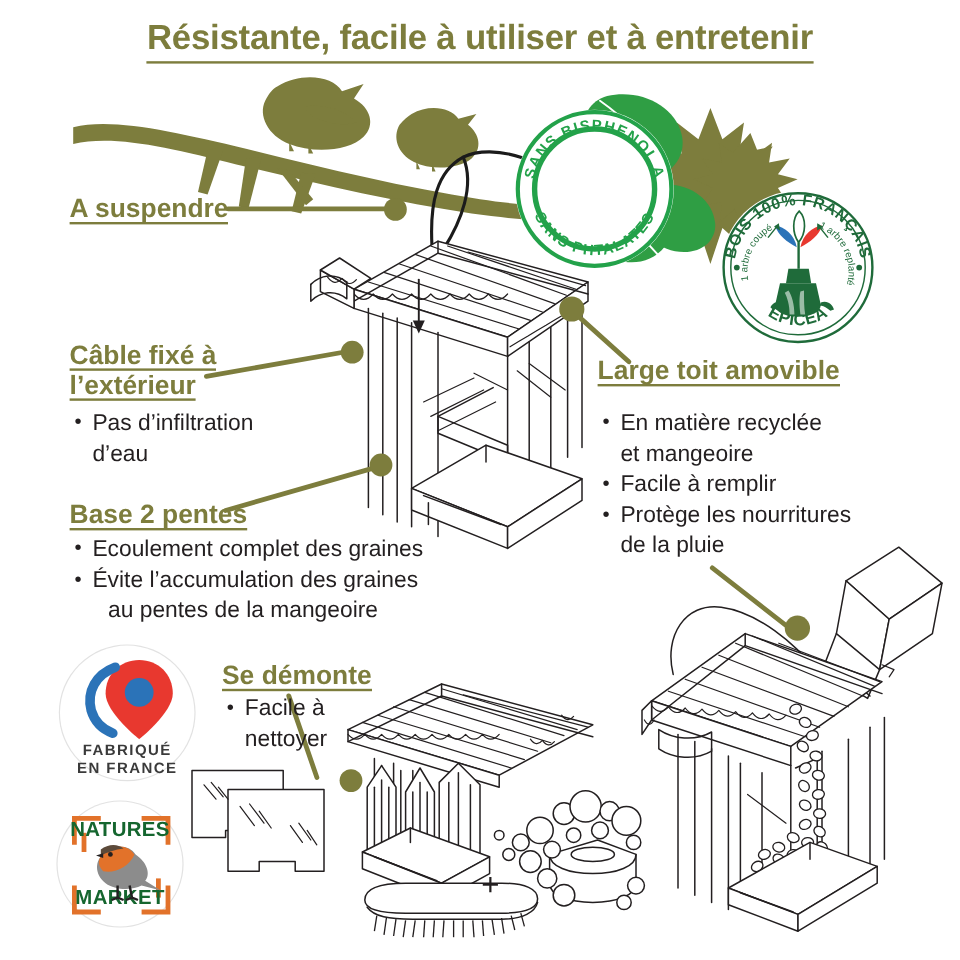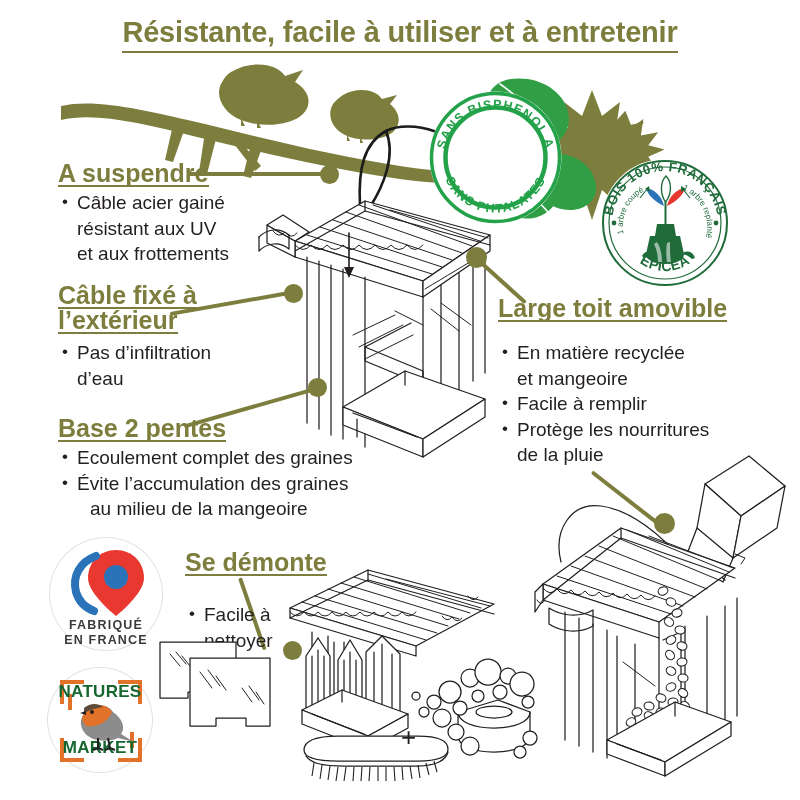--- a/index.html
+++ b/index.html
@@ -21,21 +21,21 @@
     letter-spacing:-.2px;
   }
   .title span{
     display:inline-block;
     border-bottom:2.5px solid #7d7d3d;
     padding-bottom:2px;
   }
 
   .head{
     position:absolute;
-    font-size:25px;font-weight:bold;color:#7d7d3d;
+    font-size:22px;font-weight:bold;color:#7d7d3d;
     line-height:21px;
     white-space:nowrap;
   }
   .head u{text-decoration:none;border-bottom:2px solid #7d7d3d;padding-bottom:1px;display:inline-block;}
 
   .bullets{
     position:absolute;
     font-size:19px;color:#231f20;
     line-height:25.5px;
   }
@@ -288,61 +288,56 @@
 
   <div class="lead" style="left:240px;top:576px;width:76px;transform:rotate(71deg);"></div>
   <div class="dot" style="left:283px;top:641px;width:19px;height:19px;"></div>
 
   <div class="lead" style="left:592px;top:470px;width:88px;transform:rotate(38deg);"></div>
   <div class="dot" style="left:654px;top:513px;width:21px;height:21px;"></div>
 
   <div class="head" style="left:58px;top:163px;">
     <u>A suspendre</u>
   </div>
-  <div class="bullets" style="left:60px;top:190px;">
-    <div class="li"><span>Câble acier gainé</span></div>
-    <div class="li nb"><span>résistant aux UV</span></div>
-    <div class="li nb"><span>et aux frottements</span></div>
-  </div>
 
   <div class="head" style="left:58px;top:285px;">
     <u>Câble fixé à</u>
   </div>
   <div class="head" style="left:58px;top:310px;">
     <u>l’extérieur</u>
   </div>
   <div class="bullets" style="left:60px;top:340px;">
     <div class="li"><span>Pas d’infiltration</span></div>
     <div class="li nb"><span>d’eau</span></div>
   </div>
 
   <div class="head" style="left:58px;top:418px;">
     <u>Base 2 pentes</u>
   </div>
   <div class="bullets" style="left:60px;top:445px;">
     <div class="li"><span>Ecoulement complet des graines</span></div>
     <div class="li"><span>Évite l’accumulation des graines</span></div>
-    <div class="li nb" style="padding-left:30px"><span>au milieu de la mangeoire</span></div>
+    <div class="li nb" style="padding-left:30px"><span>au pentes de la mangeoire</span></div>
   </div>
 
   <div class="head" style="left:498px;top:298px;">
     <u>Large toit amovible</u>
   </div>
   <div class="bullets" style="left:500px;top:340px;">
     <div class="li"><span>En matière recyclée</span></div>
     <div class="li nb"><span>et mangeoire</span></div>
     <div class="li"><span>Facile à remplir</span></div>
     <div class="li"><span>Protège les nourritures</span></div>
     <div class="li nb"><span>de la pluie</span></div>
   </div>
 
   <div class="head" style="left:185px;top:552px;">
     <u>Se démonte</u>
   </div>
-  <div class="bullets" style="left:187px;top:578px;margin-top:24px;">
+  <div class="bullets" style="left:187px;top:578px;">
     <div class="li"><span>Facile à</span></div>
     <div class="li nb"><span>nettoyer</span></div>
   </div>
 
   <svg class="badge" style="left:158px;top:630px;" width="122" height="105" viewBox="0 0 122 105">
     <path class="fillw" d="M2 12 L 78 12 L 78 68 L 58 68 L 58 62 L 30 62 L 30 68 L 2 68 Z"></path>
     <path class="fillw" d="M32 28 L 112 28 L 112 96 L 88 96 L 88 88 L 58 88 L 58 96 L 32 96 Z"></path>
     <g class="ln-t">
       <path d="M12 24 L 22 36"></path>
         <path d="M18 22 L 28 34"></path>

